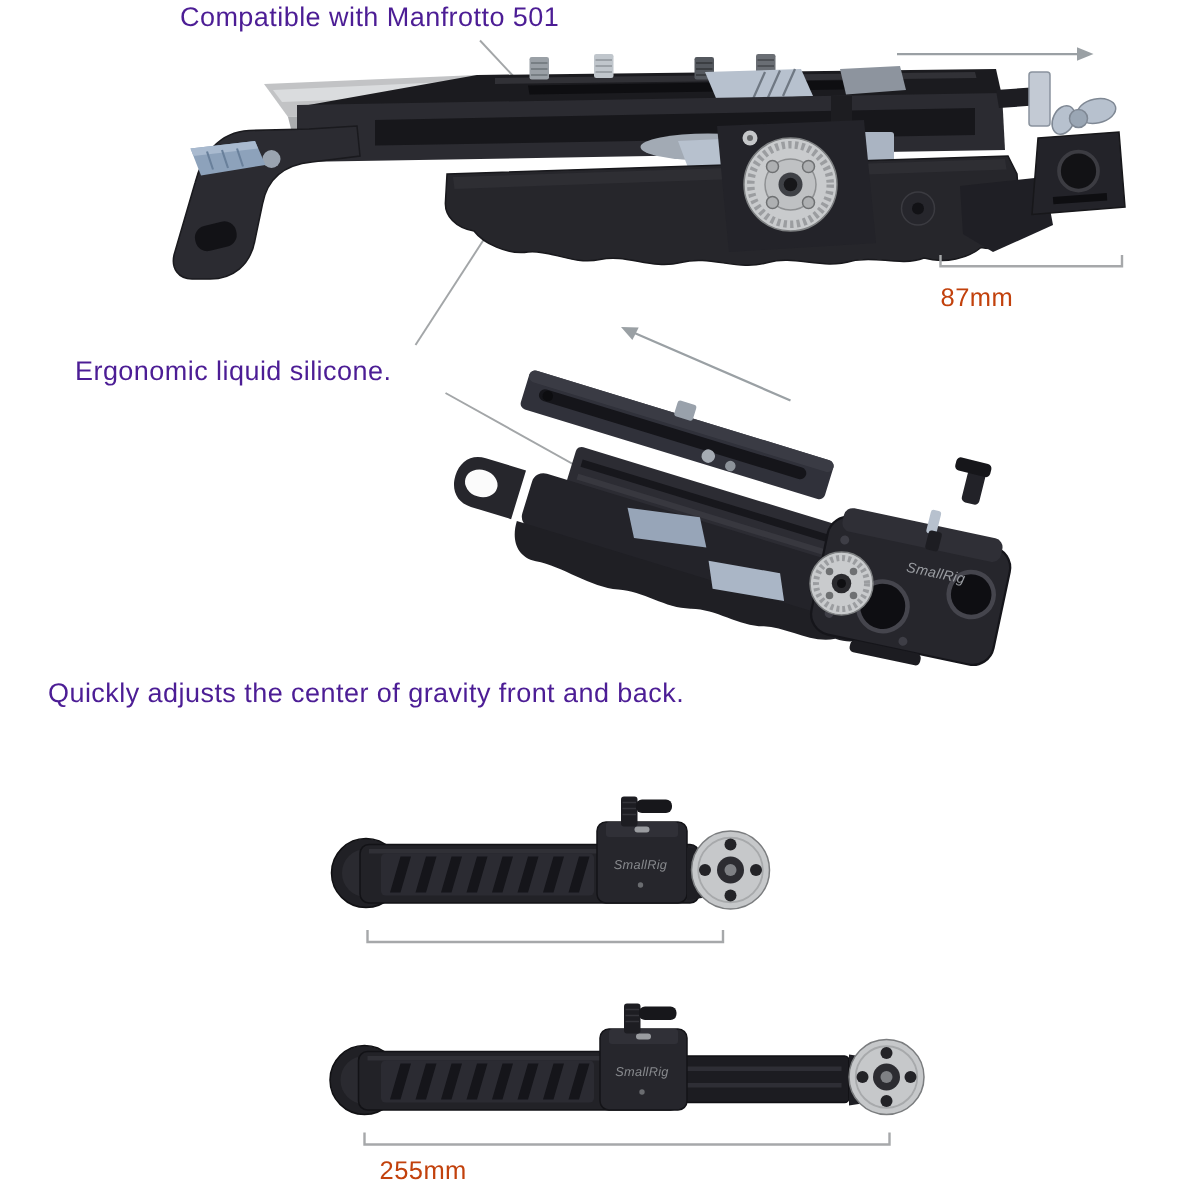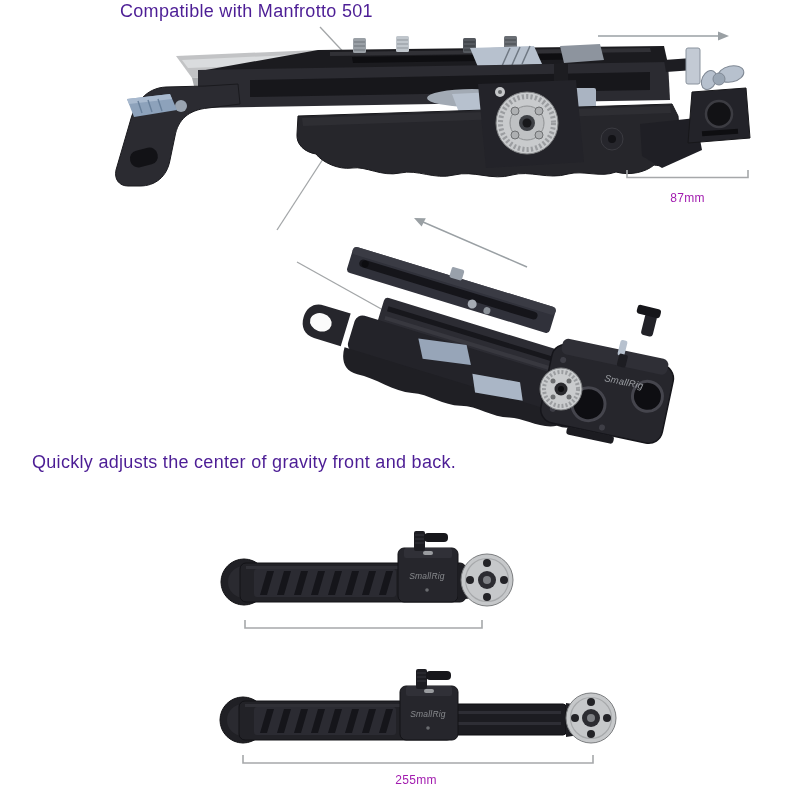--- a/index.html
+++ b/index.html
@@ -7,22 +7,22 @@
     position:relative;width:800px;height:800px;background:#ffffff;
     font-family:"Liberation Sans", sans-serif;overflow:hidden;
   }
   .stage svg{position:absolute;left:0;top:0;}
   .caption{
     position:absolute;color:#4c1d95;font-size:18px;line-height:20px;
     letter-spacing:.3px;white-space:nowrap;
   }
   .caption.centered{white-space:nowrap;padding-left:32px;}
   .dim-label{
-    position:absolute;color:#a21caf;font-size:12px;line-height:19px;
-    letter-spacing:.3px;text-align:center;
+    position:absolute;color:#c2410c;font-size:17px;line-height:19px;
+    letter-spacing:.3px;
   }
   .logo-text{font-style:italic;letter-spacing:.2px;}
 </style>
 </head>
 <body>
 
 <div class="stage">
 
 <svg width="800" height="800" viewBox="0 0 800 800">
 
@@ -297,21 +297,22 @@
 
   <g fill="none" stroke="#a6a8aa" stroke-width="1.6">
     <path d="M627,170 L627,177.5 L748,177.5 L748,170"></path>
     <path d="M245,620 L245,628 L482,628 L482,620"></path>
     <path d="M243,755 L243,763 L593,763 L593,755"></path>
   </g>
 </svg>
 
   <div class="caption" style="left:120px;top:1px">Compatible with Manfrotto 501</div>
 
+  <div class="caption" style="left:50px;top:237px">Ergonomic liquid silicone.</div>
 
   <div class="caption centered" style="left:0;top:452px;width:800px">Quickly adjusts the center of gravity front and back.</div>
 
   <div class="dim-label" style="left:627px;top:189px;width:121px">87mm</div>
 
 
-  <div class="dim-label" style="left:241px;top:771px;width:350px">255mm</div>
+  <div class="dim-label" style="left:253px;top:771px;width:350px">255mm</div>
 
 </div>
 
 </body></html>

